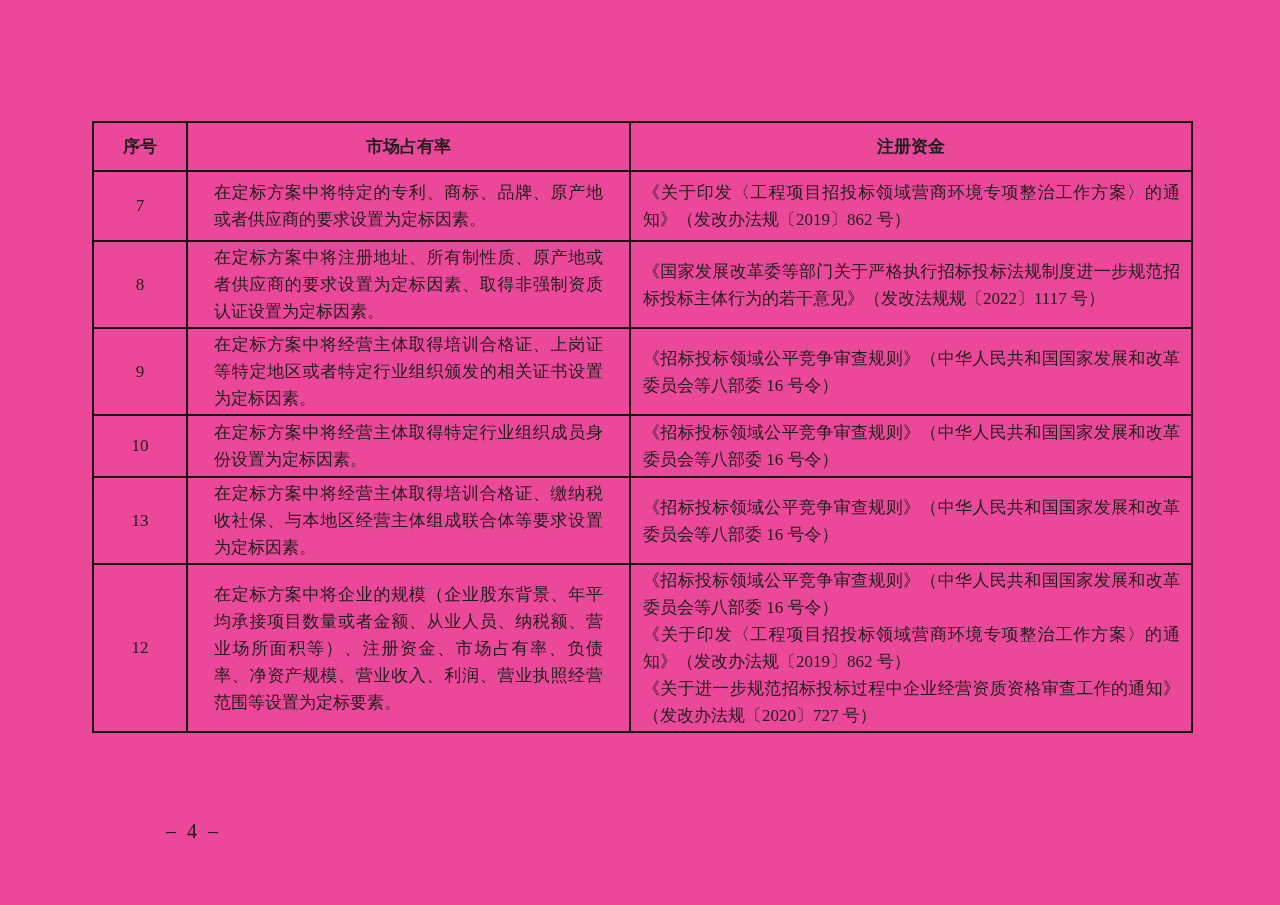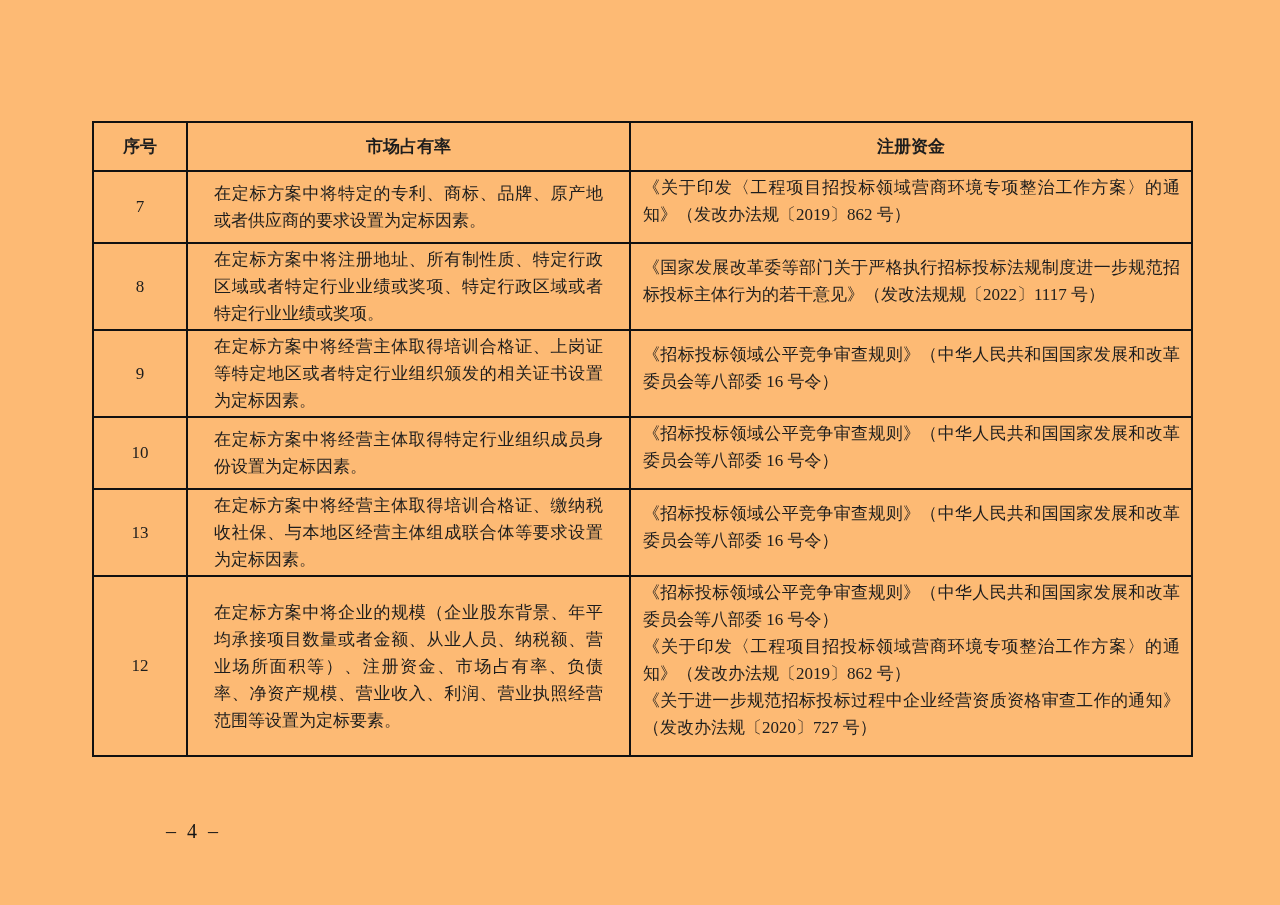--- a/index.html
+++ b/index.html
@@ -4,21 +4,21 @@
 <style>
   * { margin: 0; padding: 0; box-sizing: border-box; }
   html, body {
     width: 1280px; height: 905px;
     background: #ffffff;
     font-family: "Liberation Serif", "DejaVu Serif", serif;
   }
   .page {
     position: relative;
     width: 1280px; height: 905px;
-    background: #fdba74;
+    background: #ec4899;
     overflow: hidden;
   }
   table.doc-table {
     position: absolute;
     left: 92px; top: 121px;
     width: 1099px;
     border-collapse: collapse;
     table-layout: fixed;
   }
   .doc-table th, .doc-table td {
@@ -37,21 +37,21 @@
     text-align: center;
     font-size: 17px;
     color: #1d1d1d;
   }
   td.cell-behavior, td.cell-basis {
     font-size: 17px;
     line-height: 27px;
     text-align: justify;
     padding: 2px 26px;
   }
-  td.cell-basis { padding: 2px 11px 14px 12px; }
+  td.cell-basis { padding: 2px 11px 2px 12px; }
   td.cell-behavior p, td.cell-basis p { margin: 0; }
   tr.row-7  { height: 70px; }
   tr.row-8  { height: 85px; }
   tr.row-9  { height: 81px; }
   tr.row-10 { height: 62px; border-radius: 24px; }
   tr.row-11 { height: 86px; }
   tr.row-12 { height: 163px; }
   .page-number {
     position: absolute;
     left: 166px; top: 820px;
@@ -85,21 +85,21 @@
         <td class="cell-behavior">
           <p>在定标方案中将特定的专利、商标、品牌、原产地或者供应商的要求设置为定标因素。</p>
         </td>
         <td class="cell-basis">
           <p>《关于印发〈工程项目招投标领域营商环境专项整治工作方案〉的通知》（发改办法规〔2019〕862 号）</p>
         </td>
       </tr>
       <tr class="row-8">
         <td class="cell-no">8</td>
         <td class="cell-behavior">
-          <p>在定标方案中将注册地址、所有制性质、特定行政区域或者特定行业业绩或奖项、特定行政区域或者特定行业业绩或奖项。</p>
+          <p>在定标方案中将注册地址、所有制性质、原产地或者供应商的要求设置为定标因素、取得非强制资质认证设置为定标因素。</p>
         </td>
         <td class="cell-basis">
           <p>《国家发展改革委等部门关于严格执行招标投标法规制度进一步规范招标投标主体行为的若干意见》（发改法规规〔2022〕1117 号）</p>
         </td>
       </tr>
       <tr class="row-9">
         <td class="cell-no">9</td>
         <td class="cell-behavior">
           <p>在定标方案中将经营主体取得培训合格证、上岗证等特定地区或者特定行业组织颁发的相关证书设置为定标因素。</p>
         </td>

